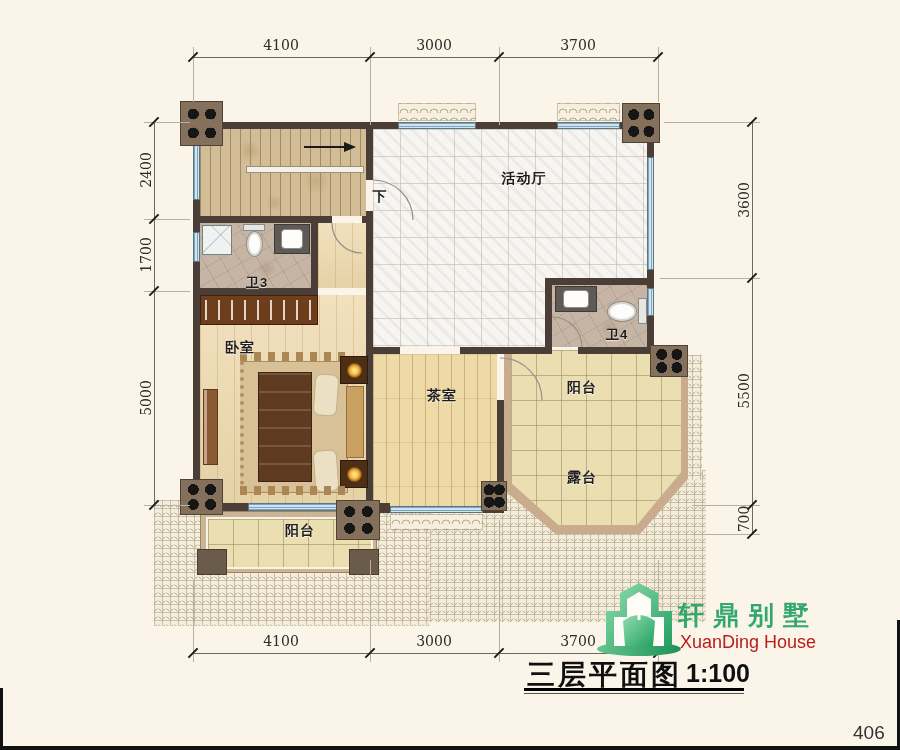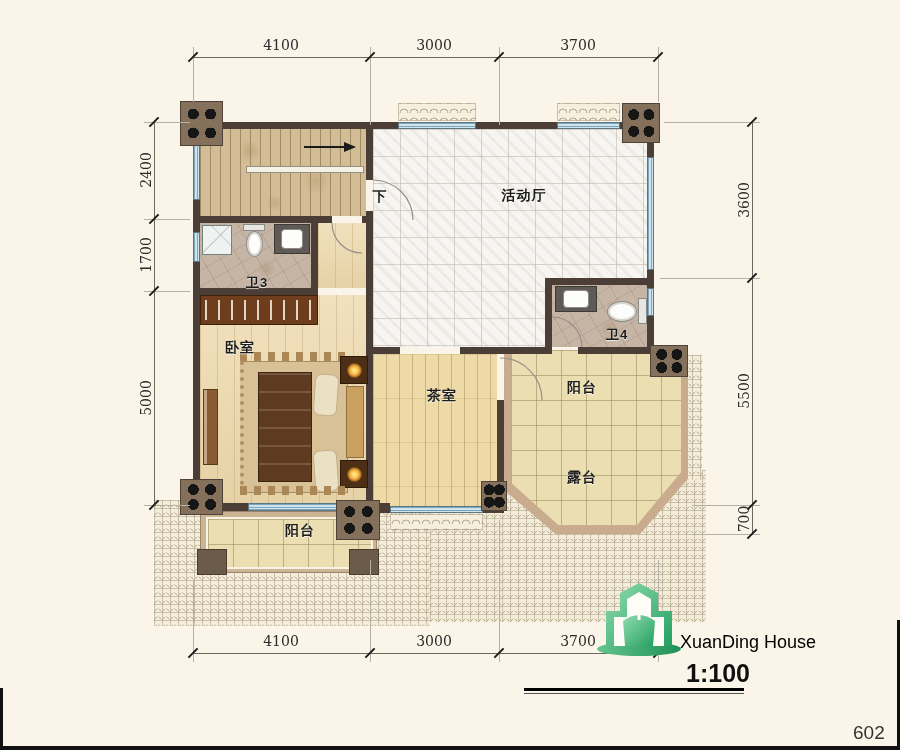--- a/index.html
+++ b/index.html
@@ -187,21 +187,21 @@
 
   <svg width="900" height="750" viewBox="0 0 900 750">
     <path d="M373,180 A40 40 0 0 1 413,220" fill="none" stroke="#97908a" stroke-width="1.2"></path>
     <path d="M332,223 A30 30 0 0 0 362,253" fill="none" stroke="#97908a" stroke-width="1.2"></path>
     <path d="M582,347 A30 30 0 0 0 552,317" fill="none" stroke="#97908a" stroke-width="1.2"></path>
     <path d="M500,358 A42 42 0 0 1 542,400" fill="none" stroke="#97908a" stroke-width="1.2"></path>
     <line x1="304" y1="147" x2="344" y2="147" stroke="#1a1a1a" stroke-width="2"></line>
     <path d="M344,142 L356,147 L344,152 Z" fill="#1a1a1a"></path>
   </svg>
 
-  <div class="rlabel" style="left:524px;top:196px">活动厅</div>
+  <div class="rlabel" style="left:524px;top:179px">活动厅</div>
   <div class="rlabel" style="left:380px;top:197px">下</div>
   <div class="rlabel sm" style="left:257px;top:283px">卫3</div>
   <div class="rlabel" style="left:240px;top:348px">卧室</div>
   <div class="rlabel" style="left:442px;top:396px">茶室</div>
   <div class="rlabel sm" style="left:617px;top:335px">卫4</div>
   <div class="rlabel" style="left:582px;top:388px">阳台</div>
   <div class="rlabel" style="left:582px;top:478px">露台</div>
   <div class="rlabel" style="left:300px;top:531px">阳台</div>
 
   <div class="dimline" style="left:193px;top:57px;width:466px;height:1px"></div>
@@ -266,24 +266,26 @@
         <stop offset="0" stop-color="#64c48e"></stop>
           <stop offset="1" stop-color="#1e9157"></stop>
       </linearGradient>
     </defs>
     <ellipse cx="44" cy="71" rx="42" ry="7" fill="url(#g2)"></ellipse>
     <path d="M11,68 L11,33 L25,33 L25,15 L44,5 L63,15 L63,33 L77,33 L77,68 Z" fill="url(#g1)"></path>
     <path d="M19,68 L19,39 L32,39 L32,21 L44,14 L56,21 L56,39 L69,39 L69,68 Z" fill="#fdfcf6"></path>
     <path d="M30,68 L28,43 Q44,31 60,43 L58,68 Z" fill="url(#g1)"></path>
     <line x1="44" y1="30" x2="44" y2="42" stroke="#fdfcf6" stroke-width="3"></line>
   </svg>
-  <div class="logo-en" style="left:680px;top:632px;font-size:18px;color:#000000">XuanDing House</div>
-
+  <div class="logo-cn" style="left:678px;top:598px;font-size:26px;letter-spacing:9px;color:#33a86e">轩鼎别墅</div>
+  <div class="logo-en" style="left:680px;top:632px;font-size:18px;color:#b91c1c">XuanDing House</div>
+
+  <div class="title-cn" style="left:527px;top:656px;font-size:28px;letter-spacing:3px">三层平面图</div>
   <div class="title-cn" style="left:686px;top:659px;font-size:25px">1:100</div>
   <div class="abs" style="left:524px;top:688px;width:220px;height:3px;background:#000"></div>
   <div class="abs" style="left:524px;top:693px;width:220px;height:1px;background:#555"></div>
-  <div class="abs" style="left:853px;top:722px;font-size:19px;color:#333">602</div>
+  <div class="abs" style="left:853px;top:722px;font-size:19px;color:#333">406</div>
 
   <div class="abs" style="left:0;top:746px;width:900px;height:4px;background:#111"></div>
   <div class="abs" style="left:0;top:688px;width:3px;height:62px;background:#111"></div>
   <div class="abs" style="left:897px;top:620px;width:3px;height:130px;background:#111"></div>
 
 </div>
 
 </body></html>

